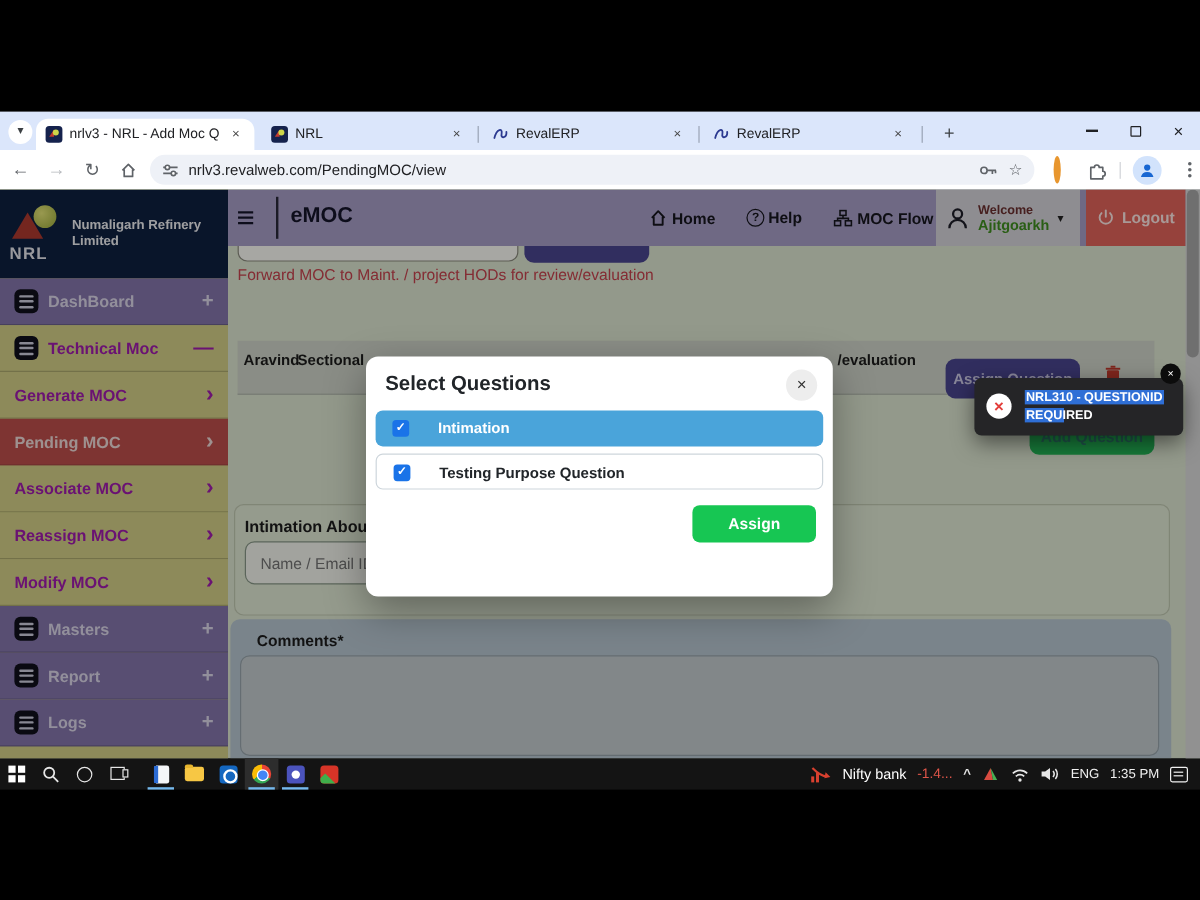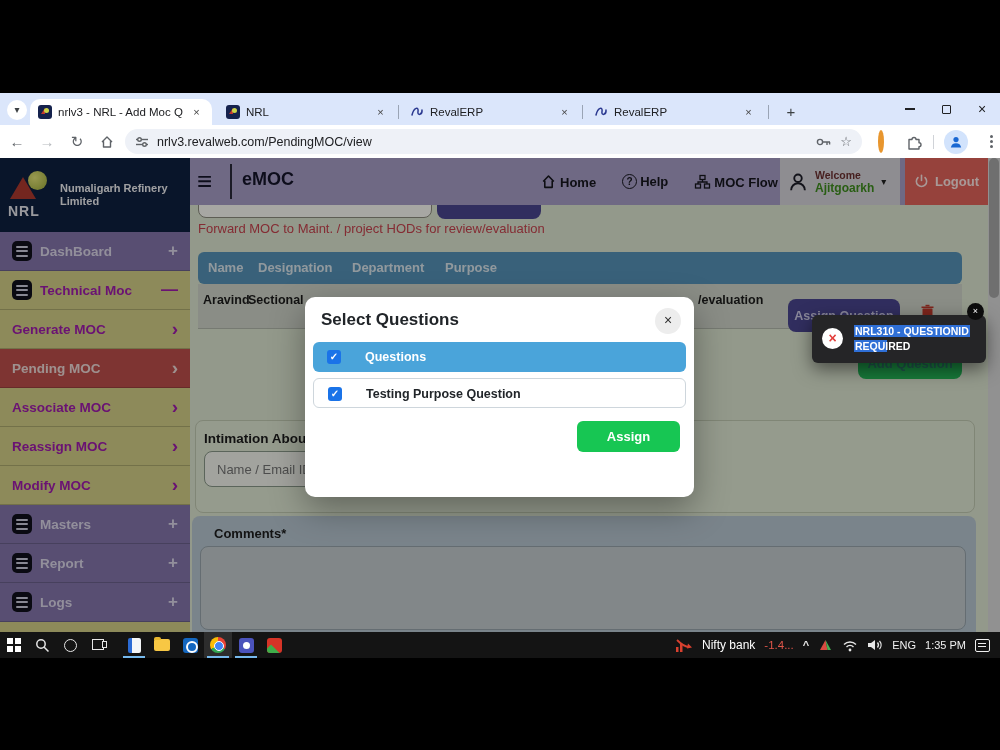--- a/index.html
+++ b/index.html
@@ -437,26 +437,20 @@
           </svg>
         <span>Logout</span>
       </div>
     </header>
 
     <div class="content">
       <div class="search-box"></div>
       <div class="navy-btn"></div>
       <div class="fwd-note">Forward MOC to Maint. / project HODs for review/evaluation</div>
 
-      <div class="tbl-head">
-        <span style="left:10px">Name</span>
-        <span style="left:60px">Designation</span>
-        <span style="left:154px">Department</span>
-        <span style="left:247px">Purpose</span>
-      </div>
       <div class="tbl-row">
         <span style="left:5px">Aravind</span>
         <span style="left:50px">Sectional</span>
         <span style="left:500px">/evaluation</span>
       </div>
 
       <div class="assignq-btn">Assign Question</div>
       <span class="trash">
         <svg width="15" height="16" viewBox="0 0 15 16">
             <g fill="#c0392b">
@@ -483,21 +477,21 @@
       <div class="pg-thumb"></div>
     </div>
 
     <div class="overlay"></div>
 
     <div class="modal">
       <div class="modal-title">Select Questions</div>
       <div class="modal-close">×</div>
       <div class="mq-group">
         <span class="checkbox">✓</span>
-        <span class="mlbl">Questions</span>
+        <span class="mlbl">Intimation</span>
       </div>
       <div class="mq-item">
         <span class="checkbox">✓</span>
         <span class="mlbl">Testing Purpose Question</span>
       </div>
       <div class="assign-btn">Assign</div>
     </div>
 
     <div class="toast">
       <span class="toast-ic">×</span>

